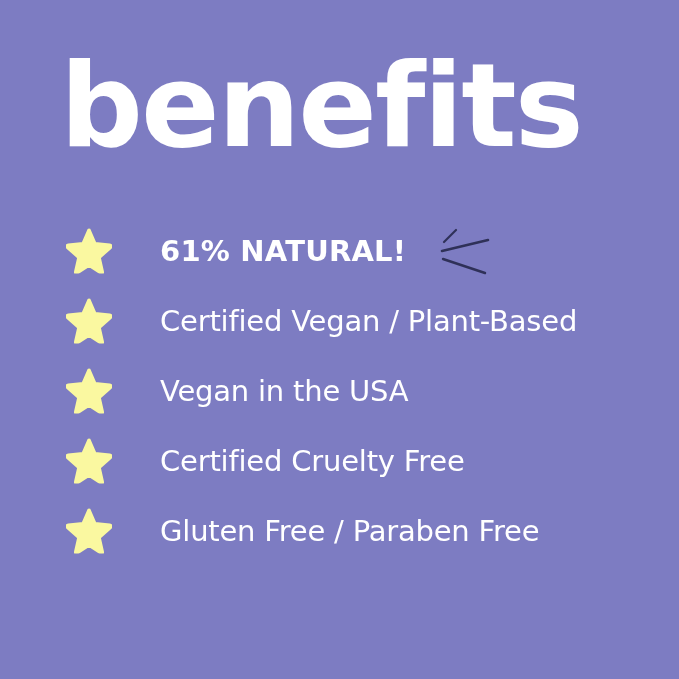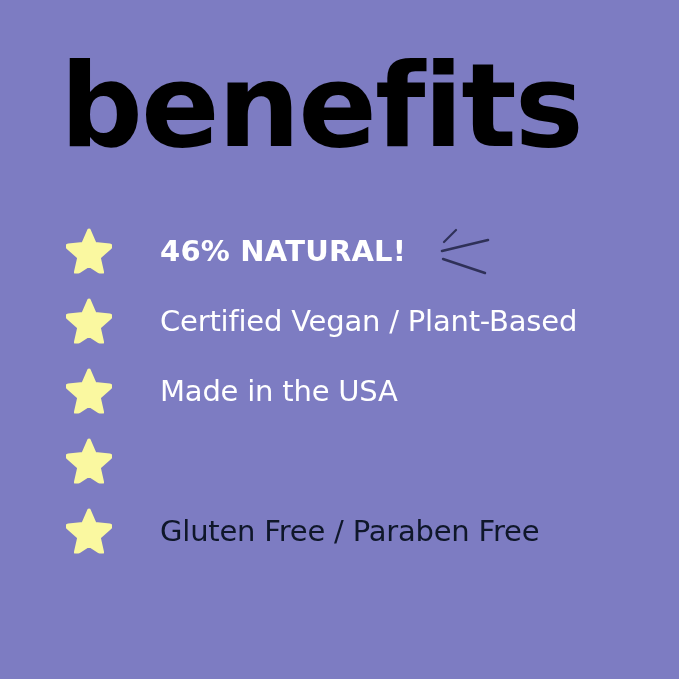--- a/index.html
+++ b/index.html
@@ -97,30 +97,30 @@
     height: 52px;
     line-height: 0;
   }
   .sparkle svg { display: block; }
 </style>
 </head>
 <body>
 
 <div id="poster" style="width: 679px; height: 679px; background: rgb(125, 124, 194);">
 
-  <div id="title" style="color: #000000;">benefits</div>
+  <div id="title" style="color: #ffffff;">benefits</div>
 
   <ul id="benefit-list">
       <li class="benefit-row emphasis">
         <span class="star-wrap">
           <svg viewBox="0 0 100 96" width="46" height="45" aria-hidden="true">
             <path d="M50 2 L63 32 L95 35 Q100 36 96 41 L72 62 L79 93 Q80 98 75 95 L50 79 L25 95 Q20 98 21 93 L28 62 L4 41 Q0 36 5 35 L37 32 Z" fill="#faf8a0" stroke="#faf8a0" stroke-width="7" stroke-linejoin="round"></path>
           </svg>
         </span>
-        <span class="benefit-text" style="color: rgb(255, 255, 255);">46% NATURAL!</span>
+        <span class="benefit-text" style="color: rgb(255, 255, 255);">61% NATURAL!</span>
         <span class="sparkle">
           <svg viewBox="0 0 54 52" width="54" height="52" aria-hidden="true">
             <line x1="4" y1="17" x2="16" y2="5" stroke="#2f3158" stroke-width="2.2" stroke-linecap="round"></line>
             <line x1="2" y1="26" x2="48" y2="15" stroke="#2f3158" stroke-width="2.6" stroke-linecap="round"></line>
             <line x1="3" y1="34" x2="45" y2="48" stroke="#2f3158" stroke-width="2.4" stroke-linecap="round"></line>
           </svg>
         </span>
       </li>
       <li class="benefit-row">
         <span class="star-wrap">
@@ -129,32 +129,33 @@
           </svg>
         </span>
         <span class="benefit-text" style="color: rgb(255, 255, 255);">Certified Vegan / Plant-Based</span>
       </li>
       <li class="benefit-row">
         <span class="star-wrap">
           <svg viewBox="0 0 100 96" width="46" height="45" aria-hidden="true">
             <path d="M50 2 L63 32 L95 35 Q100 36 96 41 L72 62 L79 93 Q80 98 75 95 L50 79 L25 95 Q20 98 21 93 L28 62 L4 41 Q0 36 5 35 L37 32 Z" fill="#faf8a0" stroke="#faf8a0" stroke-width="7" stroke-linejoin="round"></path>
           </svg>
         </span>
-        <span class="benefit-text" style="color: rgb(255, 255, 255);">Made in the USA</span>
+        <span class="benefit-text" style="color: rgb(255, 255, 255);">Vegan in the USA</span>
       </li>
       <li class="benefit-row">
         <span class="star-wrap">
           <svg viewBox="0 0 100 96" width="46" height="45" aria-hidden="true">
             <path d="M50 2 L63 32 L95 35 Q100 36 96 41 L72 62 L79 93 Q80 98 75 95 L50 79 L25 95 Q20 98 21 93 L28 62 L4 41 Q0 36 5 35 L37 32 Z" fill="#faf8a0" stroke="#faf8a0" stroke-width="7" stroke-linejoin="round"></path>
           </svg>
         </span>
+        <span class="benefit-text" style="color: rgb(255, 255, 255);">Certified Cruelty Free</span>
       </li>
       <li class="benefit-row">
         <span class="star-wrap">
           <svg viewBox="0 0 100 96" width="46" height="45" aria-hidden="true">
             <path d="M50 2 L63 32 L95 35 Q100 36 96 41 L72 62 L79 93 Q80 98 75 95 L50 79 L25 95 Q20 98 21 93 L28 62 L4 41 Q0 36 5 35 L37 32 Z" fill="#faf8a0" stroke="#faf8a0" stroke-width="7" stroke-linejoin="round"></path>
           </svg>
         </span>
-        <span class="benefit-text" style="color: #0f172a;">Gluten Free / Paraben Free</span>
+        <span class="benefit-text" style="color: #ffffff;">Gluten Free / Paraben Free</span>
       </li>
     </ul>
 
 </div>
 
 </body></html>

